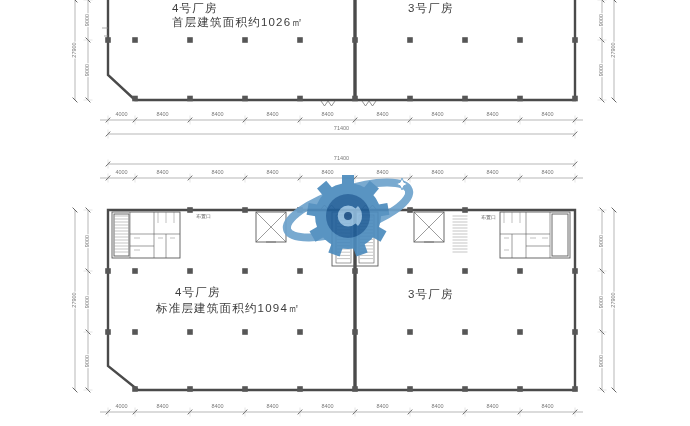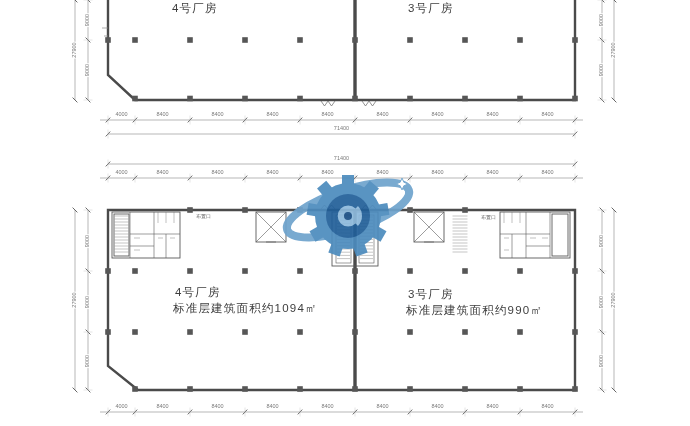--- a/index.html
+++ b/index.html
@@ -311,26 +311,26 @@
         <path d="M10,-10 A14,14 0 1,0 10,10" fill="none" stroke="#215f99" stroke-width="7"></path>
         <circle r="4" fill="#1b4f85"></circle>
       </g>
     </g>
     <g transform="translate(124,22)">
       <path d="M0,-6 L1.8,-1.8 6,0 1.8,1.8 0,6 -1.8,1.8 -6,0 -1.8,-1.8 Z" fill="#fff" stroke="#6ea3cd" stroke-width="1"></path>
     </g>
   </svg>
 
   <div class="plan-label" style="left:172px;top:2px">4号厂房</div>
+  <div class="plan-label" style="left:172px;top:16px">首层建筑面积约1026㎡</div>
   <div class="plan-label" style="left:408px;top:2px">3号厂房</div>
 
   <div class="plan-label" style="left:175px;top:286px">4号厂房</div>
-  <div class="plan-label" style="left:173px;top:302px">标准层建筑面积约1094㎡</div>
+  <div class="plan-label" style="left:156px;top:302px">标准层建筑面积约1094㎡</div>
   <div class="plan-label" style="left:408px;top:288px">3号厂房</div>
-  <div class="plan-label" style="left:406px;top:304px">标准层建筑面积约990㎡</div>
 
   <div class="tiny" style="left:196px;top:214px">布置口</div>
   <div class="tiny" style="left:481px;top:215px">布置口</div>
 
   <div id="anno">
       <span class="dim" style="left: 121.5px; top: 117px;">4000</span>
       <span class="dim" style="left: 162.5px; top: 117px;">8400</span>
       <span class="dim" style="left: 217.5px; top: 117px;">8400</span>
       <span class="dim" style="left: 272.5px; top: 117px;">8400</span>
       <span class="dim" style="left: 327.5px; top: 117px;">8400</span>

